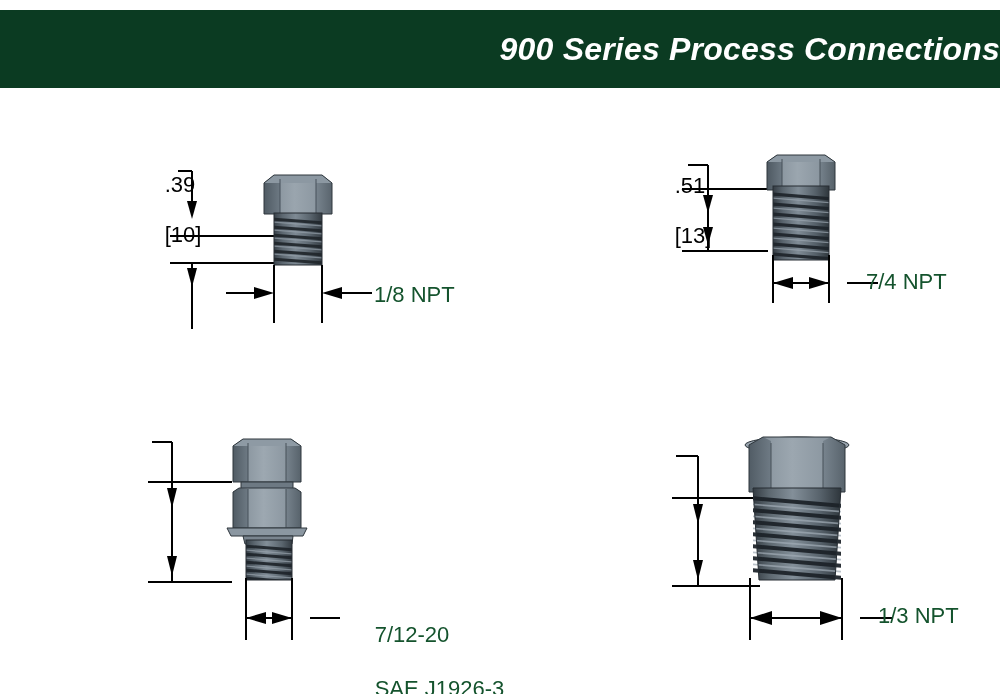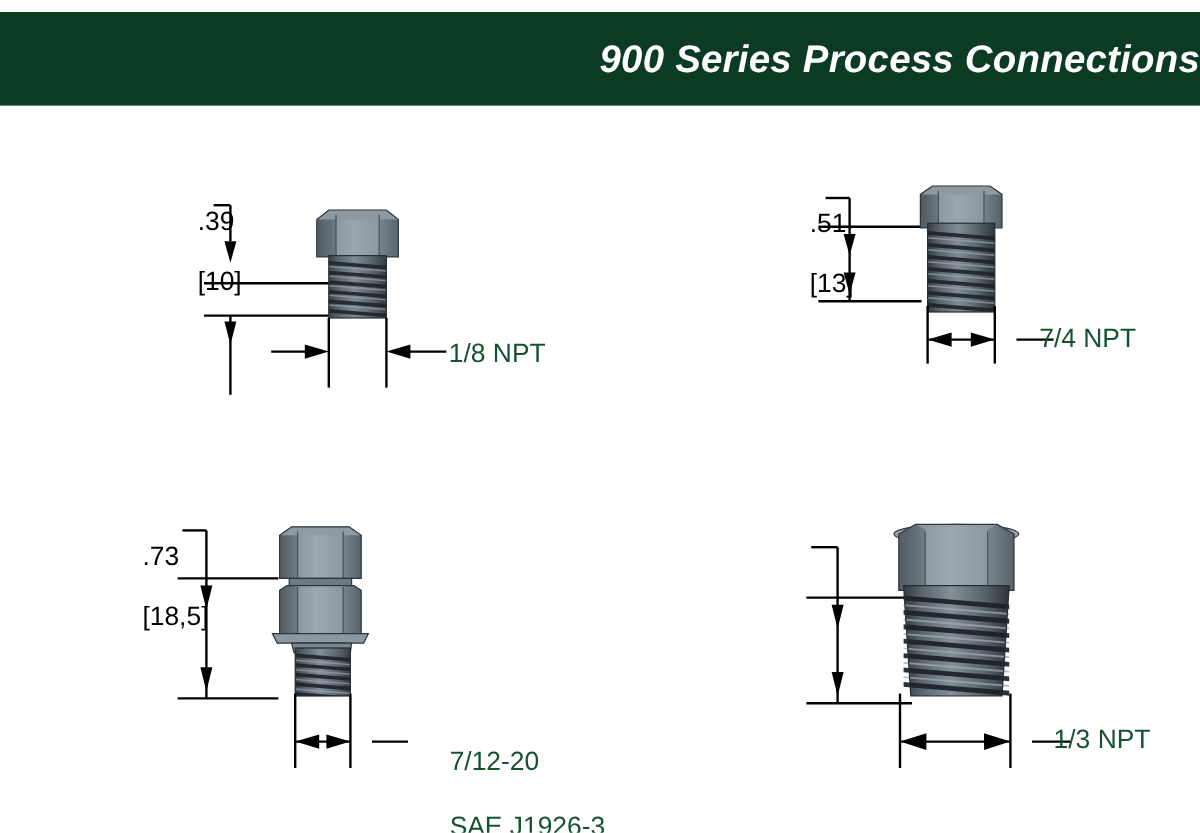--- a/index.html
+++ b/index.html
@@ -245,24 +245,20 @@
       </g>
       <polygon points="23,28 43,22 43,34" fill="#000"></polygon>
       <polygon points="79,28 59,22 59,34" fill="#000"></polygon>
     </svg>
 
     <div class="calltext" style="left:366px;top:268px;">7/4 NPT</div>
   </div>
 
   <div class="abs" style="left:0;top:330px;width:540px;height:364px;">
 
-    <div class="dimtext" style="left:82px;top:96px;">
-      <span>.73</span><br>
-      <span>[18,5]</span>
-    </div>
 
     <svg class="fit-svg" width="180" height="180" style="left:148px;top:104px;">
       <g stroke="#000" stroke-width="2" fill="none">
         <path d="M 4 8 L 24 8"></path>
         <path d="M 24 8 L 24 48"></path>
         <path d="M 0 48 L 84 48"></path>
         <path d="M 24 48 L 24 148"></path>
         <path d="M 0 148 L 84 148"></path>
       </g>
       <polygon points="24,54 19,74 29,74" fill="#000" transform="rotate(180 24 64)"></polygon>

